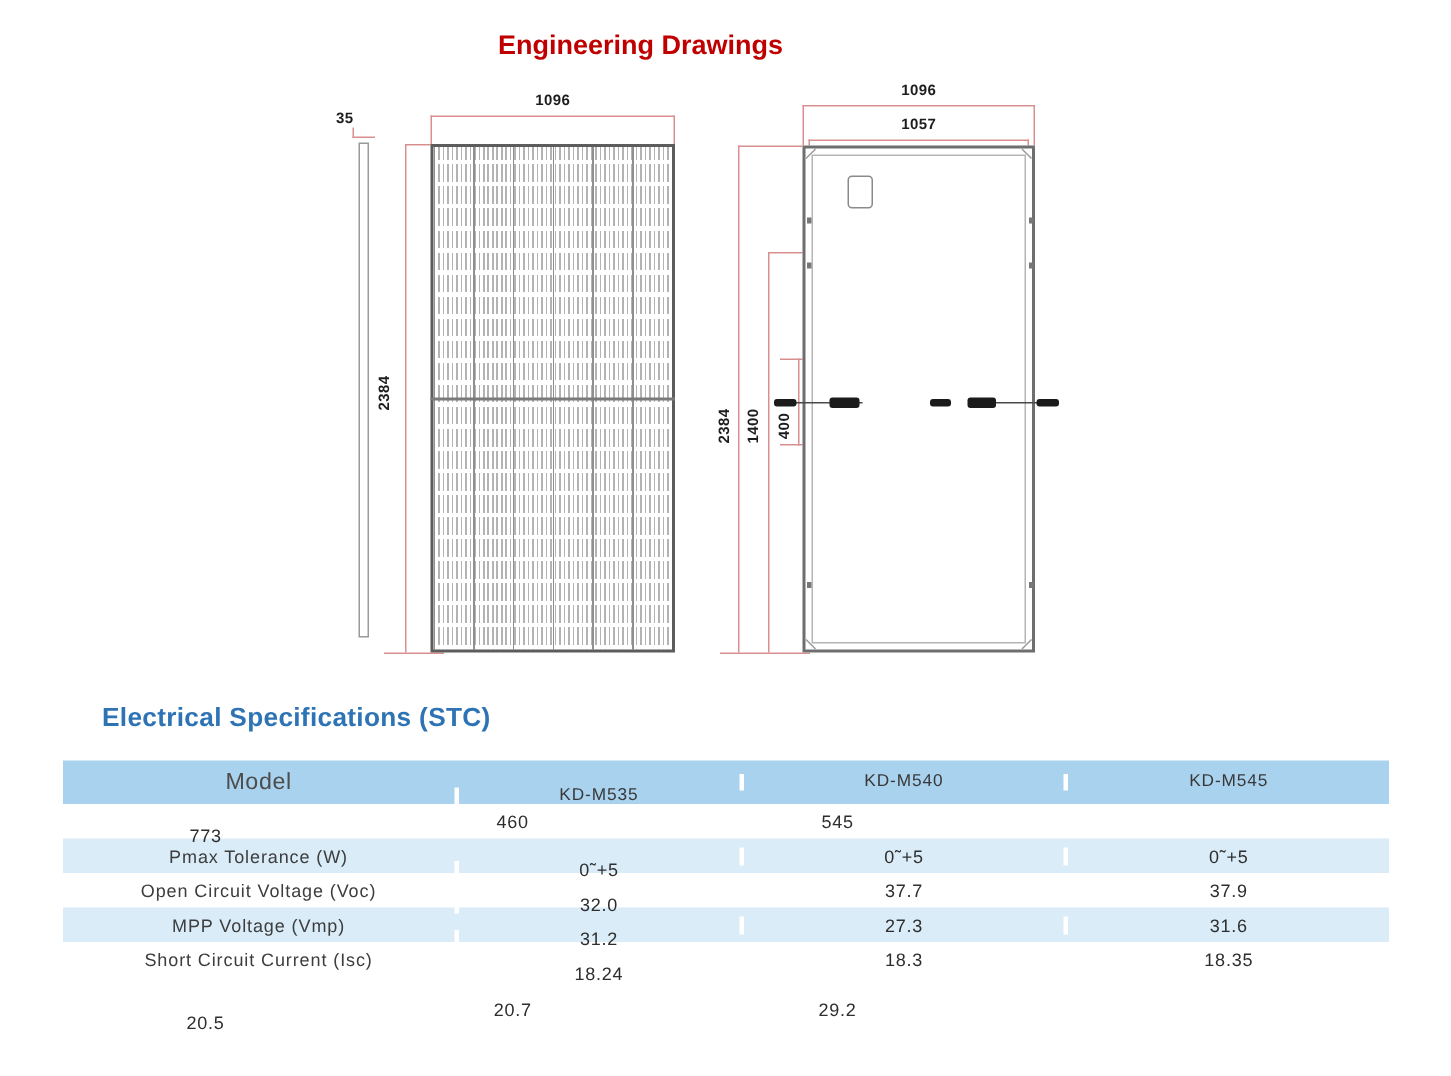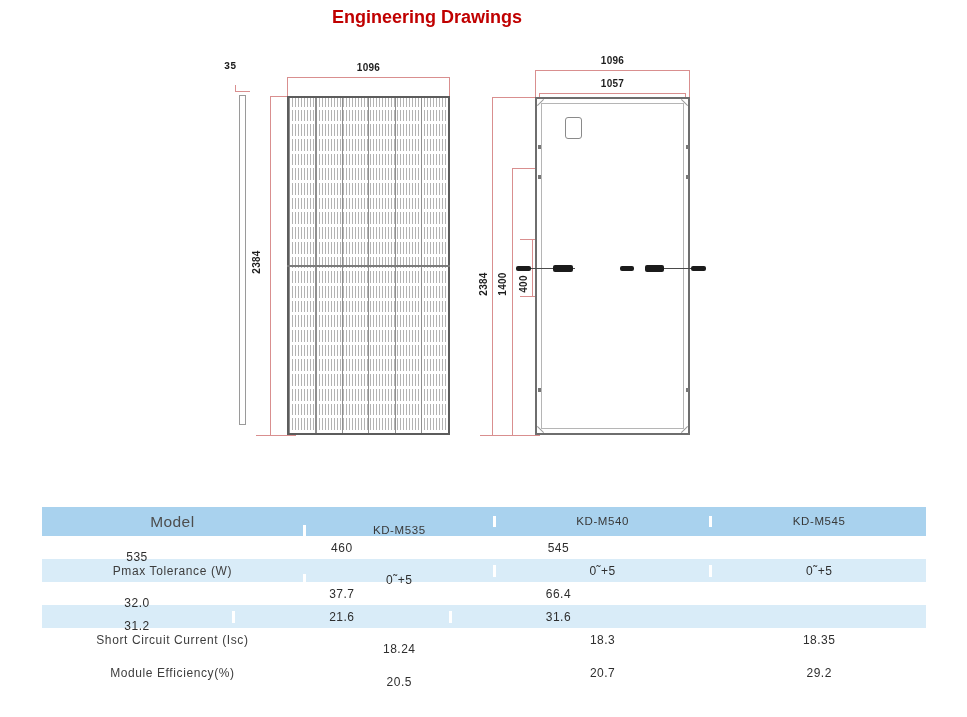--- a/index.html
+++ b/index.html
@@ -2,21 +2,21 @@
 <html><head>
 <meta charset="utf-8">
 <style>
   html,body{margin:0;padding:0;background:#ffffff;}
   .page{
     position:relative;width:967px;height:717px;background:#fff;overflow:hidden;
     font-family:"Liberation Sans",sans-serif;
   }
   
   .title-red{
-    position:absolute;left:287px;top:7px;width:280px;margin:0;
+    position:absolute;left:287px;top:20px;width:280px;margin:0;
     text-align:center;font-size:18px;font-weight:bold;color:#c00000;
   }
   .title-blue{
     position:absolute;left:68px;top:468px;margin:0;
     font-size:17.5px;font-weight:bold;color:#2e74b5;letter-spacing:0.2px;
   }
   
   .dim-h{position:absolute;height:1px;background:#d98f8f;}
   .dim-v{position:absolute;width:1px;background:#d98f8f;}
   .dim-label{
@@ -71,21 +71,21 @@
 </style>
 </head>
 <body>
 
 <div class="page">
 
   <h1 class="title-red">Engineering Drawings</h1>
 
   <div>
 
-    <div class="dim-label" style="left:224px;top:61px;font-family:Liberation Mono, monospace;">35</div>
+    <div class="dim-label" style="left:224px;top:74px;">35</div>
     <div class="dim-h" style="left:235px;top:91px;width:15px;"></div>
     <div class="dim-v" style="left:235px;top:85px;height:7px;"></div>
     <div class="sideview-bar"></div>
 
     <div class="dim-label center" style="left:287px;top:62px;width:163px;">1096</div>
     <div class="dim-h" style="left:287px;top:77px;width:163px;"></div>
     <div class="dim-v" style="left:287px;top:77px;height:19px;"></div>
     <div class="dim-v" style="left:449px;top:77px;height:19px;"></div>
 
     <div class="dim-v" style="left:270px;top:96px;height:339px;"></div>
@@ -137,64 +137,66 @@
 
     <div class="cable" style="left:519px;top:268px;width:56px;"></div>
     <div class="conn" style="left:516px;top:266px;width:15px;height:5px;"></div>
     <div class="conn" style="left:553px;top:265px;width:20px;height:7px;"></div>
     <div class="conn" style="left:620px;top:266px;width:14px;height:5px;"></div>
     <div class="cable" style="left:648px;top:268px;width:58px;"></div>
     <div class="conn" style="left:645px;top:265px;width:19px;height:7px;"></div>
     <div class="conn" style="left:691px;top:266px;width:15px;height:5px;"></div>
   </div>
 
+  <h2 class="title-blue">Electrical Specifications (STC)</h2>
 
   <div class="spec-table">
 
     <div class="t-row t-header">
       <div class="t-cell c1 model-label">Model</div>
       <div class="t-cell c2 model-name">KD-M535</div>
       <div class="t-cell c3 model-name">KD-M540</div>
       <div class="t-cell c4 model-name">KD-M545</div>
     </div>
 
     <div class="t-row">
-      <div class="t-cell c2 t-val">535</div>
+      <div class="t-cell c2 t-val">773</div>
       <div class="t-cell c3 t-val">460</div>
       <div class="t-cell c4 t-val">545</div>
     </div>
 
     <div class="t-row blue">
       <div class="t-cell c1">Pmax Tolerance (W)</div>
       <div class="t-cell c2 t-val">0˜+5</div>
       <div class="t-cell c3 t-val">0˜+5</div>
       <div class="t-cell c4 t-val">0˜+5</div>
     </div>
 
     <div class="t-row">
+      <div class="t-cell c1">Open Circuit Voltage (Voc)</div>
       <div class="t-cell c2 t-val">32.0</div>
       <div class="t-cell c3 t-val">37.7</div>
-      <div class="t-cell c4 t-val">66.4</div>
+      <div class="t-cell c4 t-val">37.9</div>
     </div>
 
     <div class="t-row blue">
+      <div class="t-cell c1">MPP Voltage (Vmp)</div>
       <div class="t-cell c2 t-val">31.2</div>
-      <div class="t-cell c3 t-val">21.6</div>
+      <div class="t-cell c3 t-val">27.3</div>
       <div class="t-cell c4 t-val">31.6</div>
     </div>
 
     <div class="t-row">
       <div class="t-cell c1">Short Circuit Current (Isc)</div>
       <div class="t-cell c2 t-val">18.24</div>
       <div class="t-cell c3 t-val">18.3</div>
       <div class="t-cell c4 t-val">18.35</div>
     </div>
 
 
     <div class="t-row gap-top">
-      <div class="t-cell c1">Module Efficiency(%)</div>
       <div class="t-cell c2 t-val">20.5</div>
       <div class="t-cell c3 t-val">20.7</div>
       <div class="t-cell c4 t-val">29.2</div>
     </div>
 
   </div>
 </div>
 
 </body></html>

